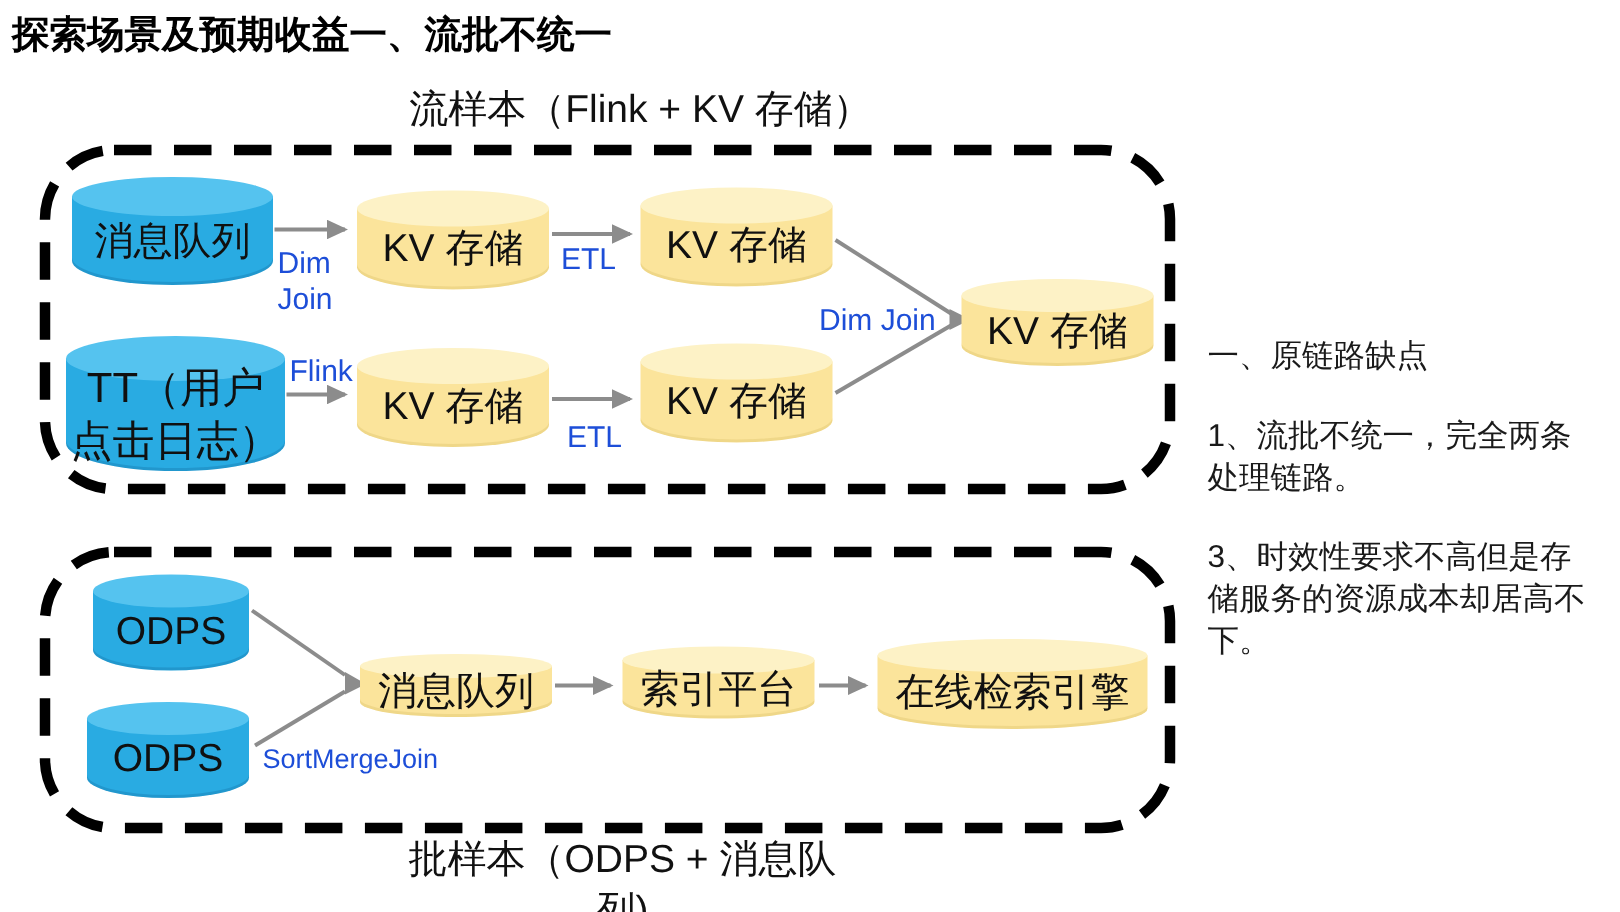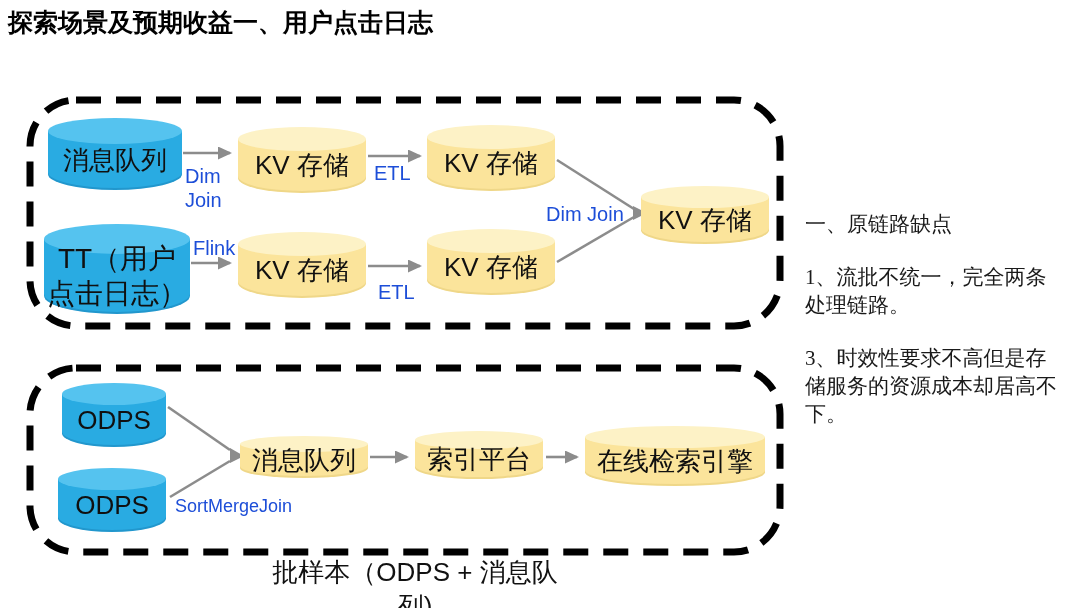--- a/index.html
+++ b/index.html
@@ -27,21 +27,21 @@
   .yellow .cyl-top{background:var(--yellow-top,#fdf2c6);}
   .yellow .cyl-body{background:var(--yellow-body,#fbe49b);box-shadow:inset 0 -2px 0 rgba(160,120,0,0.12);}
   .cyl-label{position:absolute;left:0;right:0;top:calc(var(--e)/2);bottom:0;z-index:3;
     display:flex;align-items:center;justify-content:center;text-align:center;
     font-size:26px;color:#101010;line-height:1.22;padding:0 3px;box-sizing:border-box;}
   .cyl.small-label .cyl-label{font-size:28px;}
 
   .edge-label{position:absolute;z-index:3;font-size:20px;color:#1d4ed8;white-space:pre-line;line-height:1.2;}
   .edge-label.sm{font-size:18px;}
 
-  #notes{left:805px;top:211px;width:255px;z-index:2;font-family:Liberation Serif, serif;}
+  #notes{left:805px;top:224px;width:255px;z-index:2;}
   #notes p{margin:0 0 25px 0;font-size:21px;line-height:1.33;color:#1a1a1a;}
 </style>
 </head>
 <body>
 
 <div id="stage">
 
   <svg class="overlay" width="1080" height="608" viewBox="0 0 1080 608">
     <defs>
       <marker id="ah" markerUnits="userSpaceOnUse" markerWidth="15" markerHeight="13" refX="12" refY="6.5" orient="auto">
@@ -60,21 +60,22 @@
     <line x1="557" y1="262" x2="634" y2="217" class="flow-line"></line>
     <polygon points="633,206 633,220 647,213" class="flow-head"></polygon>
 
     <line x1="168" y1="407" x2="230" y2="450" class="flow-line"></line>
     <line x1="170" y1="497" x2="230" y2="461" class="flow-line"></line>
     <polygon points="230,448 230,463 244,456" class="flow-head"></polygon>
     <line x1="370" y1="457" x2="407" y2="457" class="flow-line" marker-end="url(#ah)"></line>
     <line x1="546" y1="457" x2="577" y2="457" class="flow-line" marker-end="url(#ah)"></line>
   </svg>
 
-  <div id="title" class="abs">探索场景及预期收益一、用户点击日志</div>
+  <div id="title" class="abs">探索场景及预期收益一、流批不统一</div>
+  <div id="stream-caption" class="abs section-caption">流样本（Flink + KV 存储）</div>
   <div id="batch-caption" class="abs section-caption">批样本（ODPS + 消息队列)</div>
 
   <div class="cyl blue" style="left:48px;top:118px;width:134px;height:72px;--e:26px;">
     <i class="cyl-top"></i>
     <i class="cyl-body"></i>
     <span class="cyl-label">消息队列</span>
   </div>
 
   <div class="cyl blue small-label" style="left:44px;top:224px;width:146px;height:90px;--e:30px;">
     <i class="cyl-top"></i>

